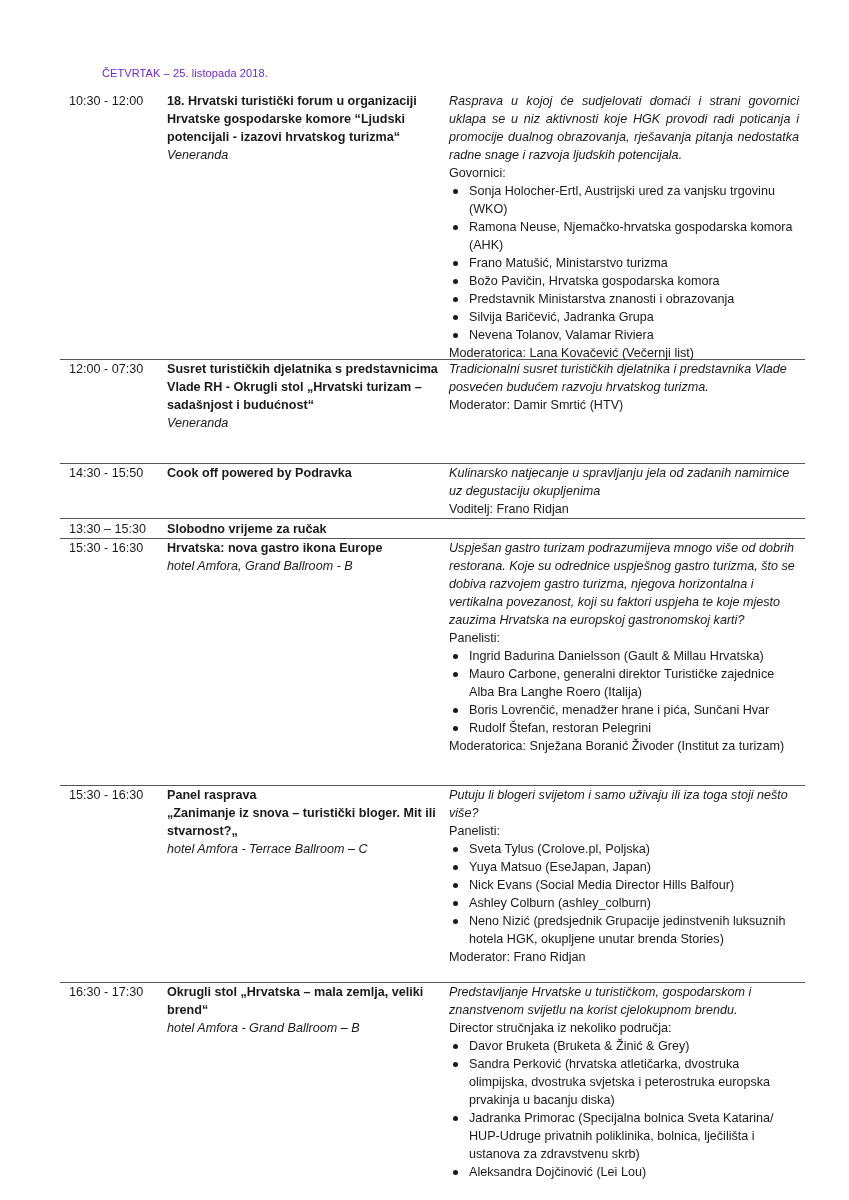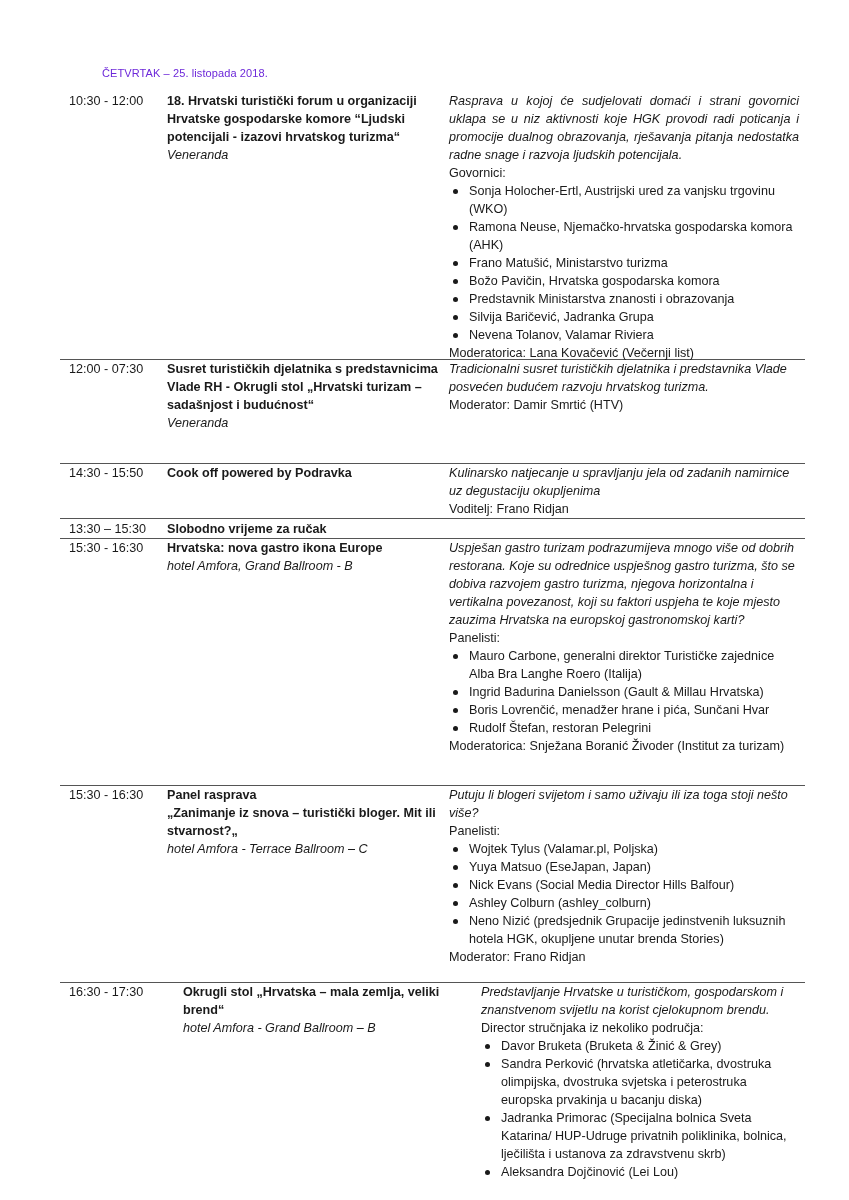--- a/index.html
+++ b/index.html
@@ -32,21 +32,20 @@
       top: 92px;
       width: 745px;
     }
     .row {
       display: flex;
       border-bottom: 1.4px solid #555;
       box-sizing: border-box;
     }
     .row.last {
       border-bottom: none;
-      gap: 16px;
     }
     .col-time {
       width: 107px;
       padding-left: 9px;
       box-sizing: border-box;
       flex-shrink: 0;
     }
     .col-title {
       width: 282px;
       flex-shrink: 0;
@@ -153,41 +152,41 @@
   <div class="row" style="height:247px;">
     <div class="col-time">15:30 - 16:30</div>
     <div class="col-title">
       <div class="title-text">Hrvatska: nova gastro ikona Europe</div>
       <div class="venue">hotel Amfora, Grand Ballroom - B</div>
     </div>
     <div class="col-desc">
       <div class="desc-italic">Uspješan gastro turizam podrazumijeva mnogo više od dobrih restorana. Koje su odrednice uspješnog gastro turizma, što se dobiva razvojem gastro turizma, njegova horizontalna i vertikalna povezanost, koji su faktori uspjeha te koje mjesto zauzima Hrvatska na europskoj gastronomskoj karti?</div>
       <div>Panelisti:</div>
       <ul class="bullets">
+        <li>Ingrid Badurina Danielsson (Gault &amp; Millau Hrvatska)</li>
         <li>Mauro Carbone, generalni direktor Turističke zajednice Alba Bra Langhe Roero (Italija)</li>
-        <li>Ingrid Badurina Danielsson (Gault &amp; Millau Hrvatska)</li>
         <li>Boris Lovrenčić, menadžer hrane i pića, Sunčani Hvar</li>
         <li>Rudolf Štefan, restoran Pelegrini</li>
       </ul>
       <div>Moderatorica: Snježana Boranić Živoder (Institut za turizam)</div>
     </div>
   </div>
 
   <div class="row" style="height:197px;">
     <div class="col-time">15:30 - 16:30</div>
     <div class="col-title">
       <div class="title-text">Panel rasprava</div>
       <div class="title-text">„Zanimanje iz snova – turistički bloger. Mit ili stvarnost?„</div>
       <div class="venue">hotel Amfora - Terrace Ballroom – C</div>
     </div>
     <div class="col-desc">
       <div class="desc-italic">Putuju li blogeri svijetom i samo uživaju ili iza toga stoji nešto više?</div>
       <div>Panelisti:</div>
       <ul class="bullets">
-        <li>Wojtek Tylus (Valamar.pl, Poljska)</li>
+        <li>Sveta Tylus (Crolove.pl, Poljska)</li>
         <li>Yuya Matsuo (EseJapan, Japan)</li>
         <li>Nick Evans (Social Media Director Hills Balfour)</li>
         <li>Ashley Colburn (ashley_colburn)</li>
         <li>Neno Nizić (predsjednik Grupacije jedinstvenih luksuznih hotela HGK, okupljene unutar brenda Stories)</li>
       </ul>
       <div>Moderator: Frano Ridjan</div>
     </div>
   </div>
 
   <div class="row last">

